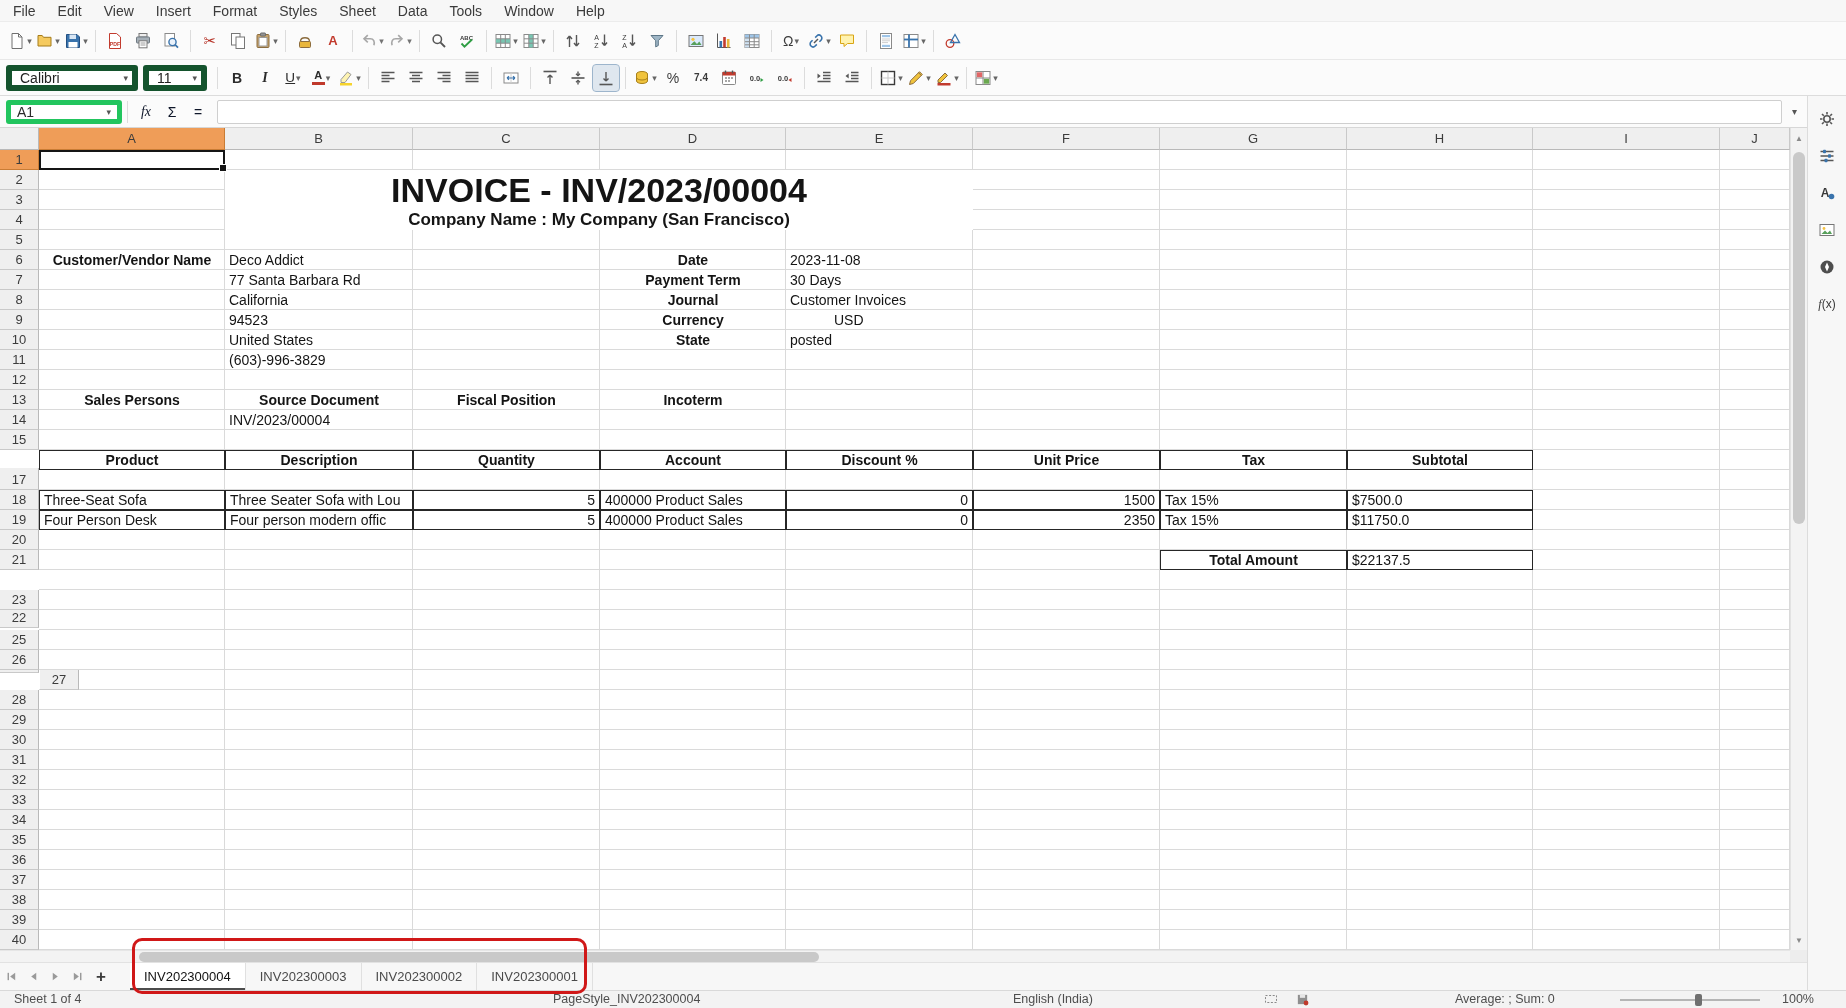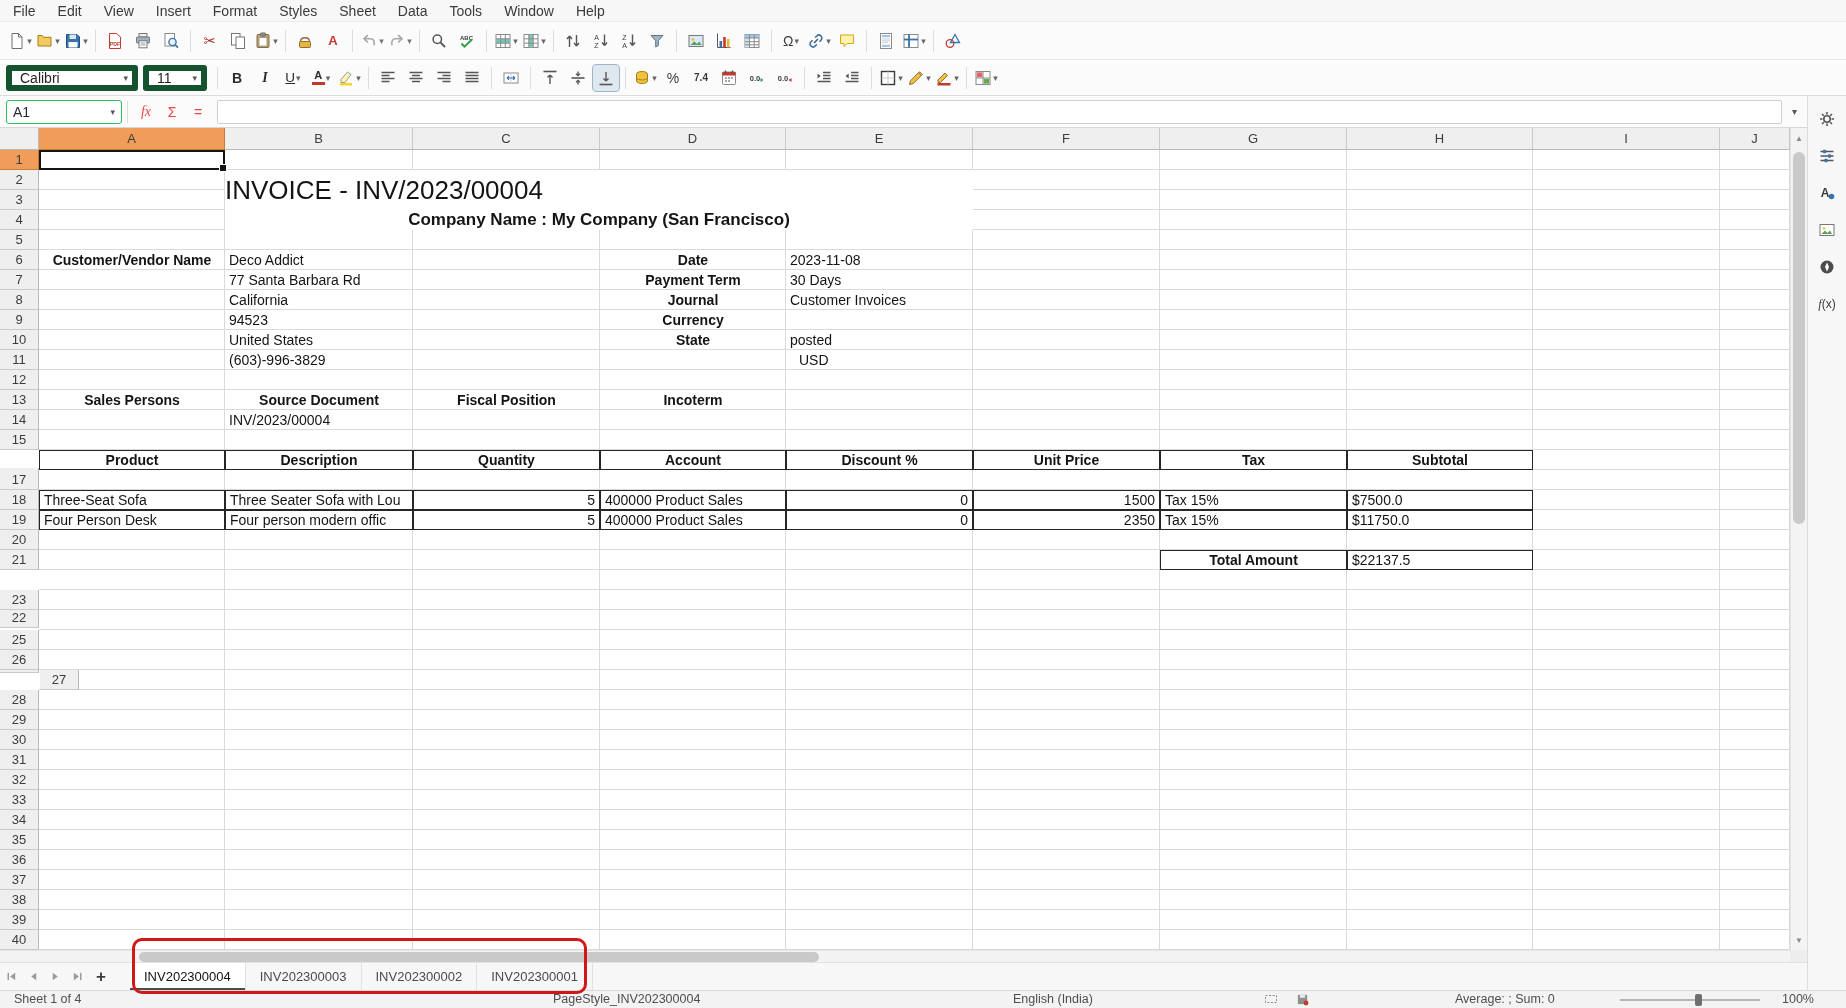--- a/index.html
+++ b/index.html
@@ -28,24 +28,24 @@
   .cbar{display:block;width:13px;height:3px;margin-top:1px}
   .combo{height:26px;background:#fff;border:6px solid #14532d;border-radius:3px;display:flex;
          align-items:center;font-size:14px;padding:0 4px 0 8px;margin-right:5px;color:#222}
   .combo .dd{margin-left:auto;padding-left:6px;font-size:9px;color:#555}
   #fontname{width:132px}
   #fontsize{width:64px}
 
   
   #formulabar{position:absolute;left:0;top:96px;width:1807px;height:32px;background:#fbfbfb;
               border-bottom:1px solid #d7d7d7;display:flex;align-items:center;padding:0 6px}
-  #namebox{width:116px;height:24px;background:#fff;border:1px solid #22c55e;border-radius:3px;
+  #namebox{width:116px;height:24px;background:#fff;border:5px solid #22c55e;border-radius:3px;
            display:flex;align-items:center;font-size:14px;padding:0 6px}
   #namebox .dd{margin-left:auto;font-size:9px;color:#555}
-  .fbtn{width:26px;height:24px;display:flex;align-items:center;justify-content:center;font-size:14px;color:#ef4444}
+  .fbtn{width:26px;height:24px;display:flex;align-items:center;justify-content:center;font-size:14px;color:#0f172a}
   #formula-input{flex:1;height:24px;background:#fff;border:1px solid #cfcfcf;border-radius:2px;
                  margin:0 6px;font-size:14px;padding:0 6px;font-family:inherit}
   #fbexpand{font-size:10px;color:#555;padding:0 4px}
 
   
   #sheet{position:absolute;left:0;top:128px;width:1790px;height:822px;background:#fff}
   #corner{position:absolute;left:0;top:0;width:39px;height:22px;background:#efefef;
           border-right:1px solid #b9b9b9;border-bottom:1px solid #b9b9b9}
   .colhdr{position:absolute;top:0;height:22px;background:#efefef;border-right:1px solid #c9c9c9;
           border-bottom:1px solid #b9b9b9;font-size:13px;color:#3c3c3c;display:flex;
@@ -56,21 +56,21 @@
           align-items:center;justify-content:center}
   .rowhdr.sel{background:#ef9d58;border-color:#c97c35}
   #grid{position:absolute;left:39px;top:22px;width:1751px;height:800px;background:#fff;
         background-image:repeating-linear-gradient(to bottom,transparent 0 19px,#dadada 19px 20px)}
   .vline{position:absolute;top:0;width:1px;height:800px;background:#dadada}
   .cell{position:absolute;font-size:14px;line-height:20px;white-space:nowrap;padding:0 4px;color:#141414}
   .cell.label{font-weight:700;text-align:center;padding:0}
   .cell.num{text-align:right}
   .cell.clip{overflow:hidden}
   .cell.box{border:1px solid #262626;background:#fff;line-height:18px}
-  .cell.title{font-size:26px;font-weight:400;line-height:40px;background:#fff;padding:0}
+  .cell.title{font-size:34px;font-weight:700;text-align:center;line-height:40px;background:#fff;padding:0}
   .cell.subtitle{font-size:17px;font-weight:700;text-align:center;background:#fff;padding:0}
   #cursor{position:absolute;border:2px solid #151515;z-index:5;pointer-events:none}
   #cursor::after{content:"";position:absolute;right:-4px;bottom:-4px;width:6px;height:6px;
                  background:#151515;border:1px solid #fff}
 
   
   #vscroll{position:absolute;left:1790px;top:128px;width:17px;height:822px;background:#f3f3f3;border-left:1px solid #e2e2e2}
   .varrow{position:absolute;left:0;width:16px;height:16px;display:flex;align-items:center;justify-content:center;
           font-size:8px;color:#8a8a8a}
   #vthumb{position:absolute;left:2px;top:24px;width:12px;height:372px;background:#c9c9c9;border-radius:6px}
@@ -535,21 +535,21 @@
         <div class="cell label" style="left: 561px; top: 100px; width: 186px; height: 20px;">Date</div>
         <div class="cell text" style="left: 747px; top: 100px; width: 187px; height: 20px;">2023-11-08</div>
         <div class="cell text" style="left: 186px; top: 120px; width: 188px; height: 20px;">77 Santa Barbara Rd</div>
         <div class="cell label" style="left: 561px; top: 120px; width: 186px; height: 20px;">Payment Term</div>
         <div class="cell text" style="left: 747px; top: 120px; width: 187px; height: 20px;">30 Days</div>
         <div class="cell text" style="left: 186px; top: 140px; width: 188px; height: 20px;">California</div>
         <div class="cell label" style="left: 561px; top: 140px; width: 186px; height: 20px;">Journal</div>
         <div class="cell text" style="left: 747px; top: 140px; width: 187px; height: 20px;">Customer Invoices</div>
         <div class="cell text" style="left: 186px; top: 160px; width: 188px; height: 20px;">94523</div>
         <div class="cell label" style="left: 561px; top: 160px; width: 186px; height: 20px;">Currency</div>
-        <div class="cell text" style="left: 756px; top: 160px; width: 187px; height: 20px; margin-top: 40px;">USD</div>
+        <div class="cell text" style="left: 791px; top: 160px; width: 187px; height: 20px;">USD</div>
         <div class="cell text" style="left: 186px; top: 180px; width: 188px; height: 20px;">United States</div>
         <div class="cell label" style="left: 561px; top: 180px; width: 186px; height: 20px;">State</div>
         <div class="cell text" style="left: 747px; top: 180px; width: 187px; height: 20px;">posted</div>
         <div class="cell text" style="left: 186px; top: 200px; width: 188px; height: 20px;">(603)-996-3829</div>
         <div class="cell label" style="left: 0px; top: 240px; width: 186px; height: 20px;">Sales Persons</div>
         <div class="cell label" style="left: 186px; top: 240px; width: 188px; height: 20px;">Source Document</div>
         <div class="cell label" style="left: 374px; top: 240px; width: 187px; height: 20px;">Fiscal Position</div>
         <div class="cell label" style="left: 561px; top: 240px; width: 186px; height: 20px;">Incoterm</div>
         <div class="cell text" style="left: 186px; top: 260px; width: 188px; height: 20px;">INV/2023/00004</div>
         <div class="cell label box" style="left: 0px; top: 300px; width: 186px; height: 20px;">Product</div>

